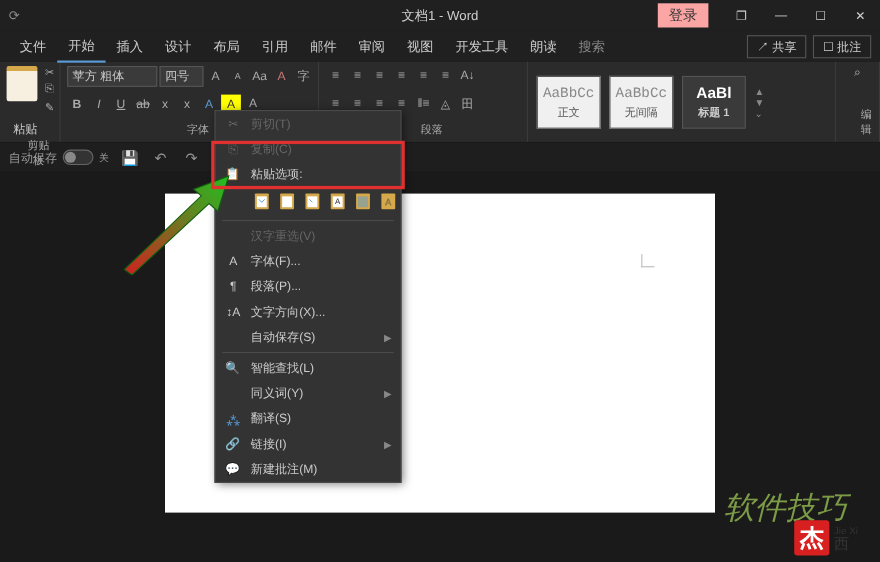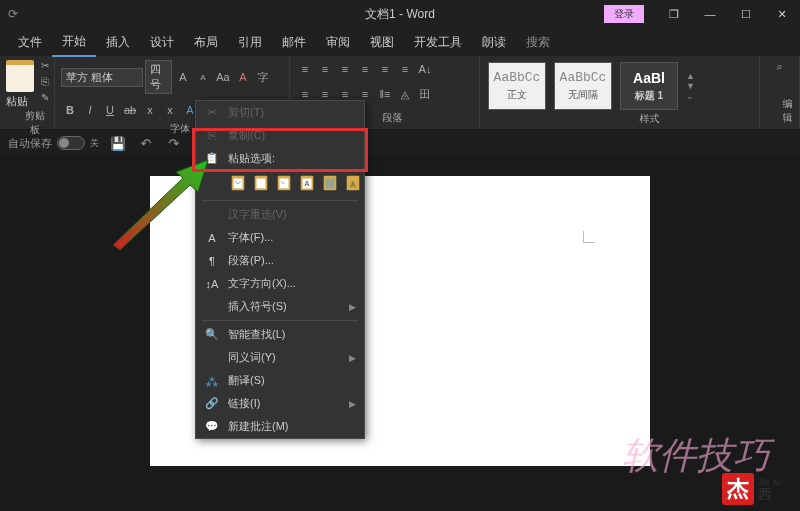--- a/index.html
+++ b/index.html
@@ -1,39 +1,39 @@
 <!DOCTYPE html>
 <html><head>
 <meta charset="utf-8">
 <style>
 * { margin: 0; padding: 0; box-sizing: border-box; font-family: "Microsoft YaHei", sans-serif; }
 body { width: 800px; height: 511px; background: #1a1a1a; overflow: hidden; position: relative; }
 .titlebar { height: 28px; background: #202020; display: flex; align-items: center; justify-content: center; position: relative; color: #ccc; font-size: 12px; }
 .titlebar .left-icons { position: absolute; left: 8px; display: flex; gap: 8px; color: #888; }
 .titlebar .right-controls { position: absolute; right: 0; display: flex; align-items: center; gap: 0; }
-.login-btn { background: #f0abfc; color: #333; padding: 2px 10px; font-size: 10px; margin-right: 12px; }
+.login-btn { background: #fca5a5; color: #333; padding: 2px 10px; font-size: 13px; margin-right: 12px; }
 .win-btn { width: 36px; height: 28px; display: flex; align-items: center; justify-content: center; color: #ccc; font-size: 11px; }
 .tabs { height: 28px; background: #202020; display: flex; align-items: center; padding: 0 8px; position: relative; }
 .tab { padding: 5px 10px; color: #ccc; font-size: 12px; cursor: pointer; font-family: Liberation Mono, monospace; }
 .tab.active { border-bottom: 2px solid #5a9bd5; }
 .tab-right { position: absolute; right: 8px; display: flex; gap: 6px; }
 .share-btn, .comment-btn { border: 1px solid #555; padding: 2px 8px; color: #ccc; font-size: 11px; }
 .ribbon { height: 74px; background: #2b2b2b; display: flex; border-bottom: 1px solid #1a1a1a; }
 .ribbon-group { display: flex; flex-direction: column; justify-content: space-between; padding: 4px 6px; border-right: 1px solid #3a3a3a; }
 .ribbon-group .content { display: flex; align-items: flex-start; gap: 4px; flex: 1; }
 .ribbon-group .label { text-align: center; color: #aaa; font-size: 10px; margin-left: 16px; }
 .clipboard-group { width: 55px; }
-.paste-big { display: flex; flex-direction: column; align-items: flex-start; color: #ccc; font-size: 11px; }
+.paste-big { display: flex; flex-direction: column; align-items: flex-end; color: #ccc; font-size: 11px; gap: 16px; }
 .paste-icon { width: 28px; height: 32px; background: linear-gradient(#d4a84b 15%, #f7f0e0 15%); border-radius: 2px; margin-bottom: 2px; }
 .mini-btns { display: flex; flex-direction: column; gap: 2px; margin-left: 3px; }
 .mini-btn { width: 16px; height: 14px; color: #aaa; font-size: 10px; }
 .font-group { width: 235px; }
 .font-row { display: flex; gap: 2px; align-items: center; margin-bottom: 3px; }
 .font-select { background: #3a3a3a; border: 1px solid #555; color: #ccc; font-size: 11px; padding: 1px 4px; }
-.fname { width: 82px; } .fsize { width: 27px; }
+.fname { width: 82px; } .fsize { width: 40px; }
 .icon-btn { width: 18px; height: 18px; color: #aaa; font-size: 11px; display: inline-flex; align-items: center; justify-content: center; }
 .para-group { width: 190px; }
 .style-group { flex: 1; display: flex; }
 .style-box { width: 58px; height: 48px; background: #f0f0f0; color: #333; display: flex; flex-direction: column; align-items: center; justify-content: center; font-size: 10px; margin: 2px; border: 1px solid #555; }
 .style-box.dark { background: #3a3a3a; color: #fff; font-weight: bold; font-size: 14px; }
 .style-box .preview { font-size: 13px; font-family: Liberation Mono, monospace; color: #888; }
 .style-box .name { font-size: 10px; color: #555; margin-top: 3px; }
 .edit-group { width: 40px; }
 .qat { height: 26px; background: #1e1e1e; display: flex; align-items: center; padding: 0 8px; gap: 10px; color: #999; font-size: 11px; }
 .autosave-toggle { display: flex; align-items: center; gap: 5px; }
@@ -50,21 +50,21 @@
 .menu-item { display: flex; align-items: center; padding: 4px 8px; color: #ccc; font-size: 11px; gap: 8px; }
 .menu-item.disabled { color: #666; }
 .menu-item .micon { width: 16px; text-align: center; font-size: 11px; }
 .menu-item .arrow { margin-left: auto; color: #888; font-size: 9px; }
 .menu-sep { height: 1px; background: #4a4a4a; margin: 2px 6px; }
 .paste-options-row { display: flex; gap: 3px; padding: 2px 8px 4px 32px; }
 .paste-opt { width: 22px; height: 22px; display: flex; align-items: center; justify-content: center; border: 1px solid transparent; }
 .paste-opt svg { width: 18px; height: 18px; }
 .highlight-box { position: absolute; top: 128px; left: 192px; width: 176px; height: 44px; border: 3px solid #e03030; z-index: 20; pointer-events: none; }
 .arrow-annotation { position: absolute; top: 150px; left: 108px; z-index: 15; pointer-events: none; }
-.watermark { position: absolute; bottom: 30px; right: 30px; color: #f9a8d4; font-size: 37px; font-style: italic; font-family: Liberation Sans, sans-serif; opacity: 0.6; pointer-events: none; }
+.watermark { position: absolute; bottom: 30px; right: 30px; color: #bef264; font-size: 28px; font-style: italic; font-family: Liberation Sans, sans-serif; opacity: 0.6; pointer-events: none; }
 .logo-mark { position: absolute; bottom: 6px; right: 20px; display: flex; align-items: center; gap: 4px; }
 .logo-red { width: 32px; height: 32px; background: #d92020; color: #fff; display: flex; align-items: center; justify-content: center; font-size: 22px; font-weight: bold; border-radius: 3px; }
 .logo-text { display: flex; flex-direction: column; font-size: 9px; color: #333; line-height: 1; }
 .logo-text .cn { font-size: 14px; }
 </style>
 </head>
 <body>
 
 <div class="titlebar">
   <div class="left-icons">
@@ -86,20 +86,24 @@
   <div class="tab">插入</div>
   <div class="tab">设计</div>
   <div class="tab">布局</div>
   <div class="tab">引用</div>
   <div class="tab">邮件</div>
   <div class="tab">审阅</div>
   <div class="tab">视图</div>
   <div class="tab">开发工具</div>
   <div class="tab">朗读</div>
   <div class="tab" style="color:#888;">搜索</div>
+  <div class="tab-right">
+    <div class="share-btn">↗ <span>共享</span></div>
+    <div class="comment-btn">☐ <span>批注</span></div>
+  </div>
 </div>
 
 <div class="ribbon">
   <div class="ribbon-group clipboard-group">
     <div class="content">
       <div class="paste-big">
         <div class="paste-icon"></div>
         <span>粘贴</span>
       </div>
       <div class="mini-btns">
@@ -174,21 +178,20 @@
       <div class="style-box dark">
         <div>AaBl</div>
         <div class="name" style="color:#ccc;">标题 1</div>
       </div>
       <div style="display:flex;flex-direction:column;color:#888;font-size:9px;margin-left:2px;">
         <span>▲</span>
         <span>▼</span>
         <span>⌄</span>
       </div>
     </div>
-    <div class="label" style="margin-left:60px;">样式</div>
   </div>
 
   <div class="ribbon-group edit-group">
     <div class="content" style="justify-content:center;color:#aaa;font-size:11px;">⌕</div>
     <div class="label">编辑</div>
   </div>
 </div>
 
 <div class="qat">
   <div class="autosave-toggle">
@@ -275,21 +278,21 @@
   <div class="menu-item">
       <span class="micon">¶</span>
       <span>段落(P)...</span>
     </div>
   <div class="menu-item">
       <span class="micon">↕A</span>
       <span>文字方向(X)...</span>
     </div>
   <div class="menu-item">
       <span class="micon"></span>
-      <span>插入符号(S)</span>
+      <span>自动保存(S)</span>
       <span class="arrow">▶</span>
     </div>
   <div class="menu-sep"></div>
   <div class="menu-item">
       <span class="micon">🔍</span>
       <span>智能查找(L)</span>
     </div>
   <div class="menu-item">
       <span class="micon"></span>
       <span>同义词(Y)</span>

